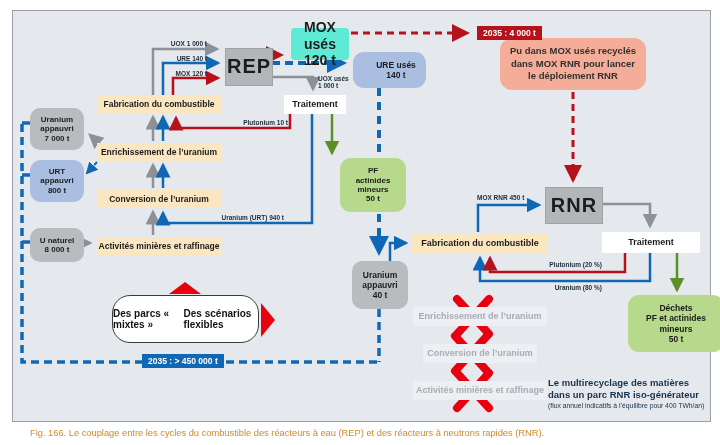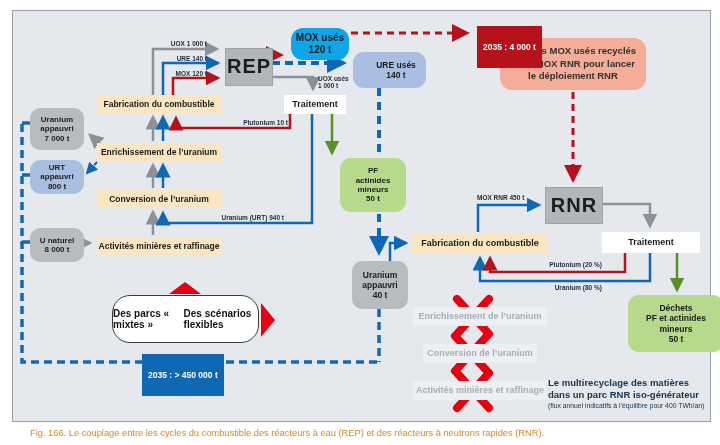--- a/index.html
+++ b/index.html
@@ -7,30 +7,30 @@
          font-family:"Liberation Sans",sans-serif;overflow:hidden;}
   #frame{position:absolute;left:12px;top:10px;width:697px;height:410px;
          background:#e5e9ed;border:1px solid #9aa0a5;}
   svg{position:absolute;left:0;top:0;}
   .box{position:absolute;display:flex;align-items:center;justify-content:center;
        text-align:center;white-space:pre-line;font-weight:bold;color:#1c1c1c;
        line-height:1.18;}
   .cream{background:#fae6c0;font-size:8.5px;}
   .store{background:#b9bcbe;border-radius:10px;font-size:8px;}
   .bluebox{background:#a9bee0;border-radius:11px;font-size:8.5px;}
-  .salmon{background:#0ea5e9;border-radius:12px;font-size:10px;}
+  .salmon{background:#5eead4;border-radius:4px;font-size:14px;}
   .greenbox{background:#b7d98c;border-radius:11px;font-size:8px;}
   .white{background:#ffffff;font-size:9px;}
   .reactor{background:#b2b6b8;border:1px solid #9ea3a6;font-size:20px;
            letter-spacing:1px;white-space:nowrap;}
   .disabled{background:#edeff3;color:#a6adb4;font-size:9px;white-space:nowrap;}
   .flow{position:absolute;font-size:6.5px;font-weight:bold;color:#1c2b3a;
         white-space:pre-line;line-height:1.15;}
   .badge{position:absolute;color:#fff;font-weight:bold;font-size:8.5px;
-         padding:16px 6px;white-space:nowrap;}
+         padding:2px 6px;white-space:nowrap;}
   #badge4000{background:#b5121b;}
   #badge450{background:#1068b4;}
   #scenario{position:absolute;left:112px;top:295px;width:145px;height:46px;
             background:#fff;border:1.6px solid #3a3a3a;border-radius:18px;
             display:flex;flex-direction:row;align-items:center;justify-content:center;
             gap:4px;font-weight:bold;font-size:10px;color:#111;}
   #punote{position:absolute;left:500px;top:38px;width:146px;height:52px;
           background:#f3ad99;border-radius:12px;display:flex;align-items:center;
           justify-content:center;text-align:center;white-space:pre-line;
           font-weight:bold;font-size:9.5px;color:#33302e;line-height:1.3;}
@@ -125,21 +125,21 @@
 
     <g fill="#e8000f">
       <polygon points="169,294 201,294 185,282"></polygon>
       <polygon points="261,303 261,337 275,320"></polygon>
     </g>
   </svg>
 
   <div class="box store" style="left:30px;top:108px;width:54px;height:42px;">Uranium
 appauvri
 7 000 t</div>
-  <div class="box bluebox" style="left:30px;top:160px;width:54px;height:34px;font-size:8px;">URT
+  <div class="box bluebox" style="left:30px;top:160px;width:54px;height:42px;font-size:8px;">URT
 appauvri
 800 t</div>
   <div class="box store" style="left:30px;top:228px;width:54px;height:34px;">U naturel
 8 000 t</div>
 
   <div class="box cream" style="left:97px;top:95px;width:124px;height:18px;">Fabrication du combustible</div>
   <div class="box cream" style="left:97px;top:143px;width:124px;height:18px;">Enrichissement de l’uranium</div>
   <div class="box cream" style="left:97px;top:190px;width:124px;height:18px;">Conversion de l’uranium</div>
   <div class="box cream" style="left:97px;top:237px;width:124px;height:18px;">Activités minières et raffinage</div>
 

